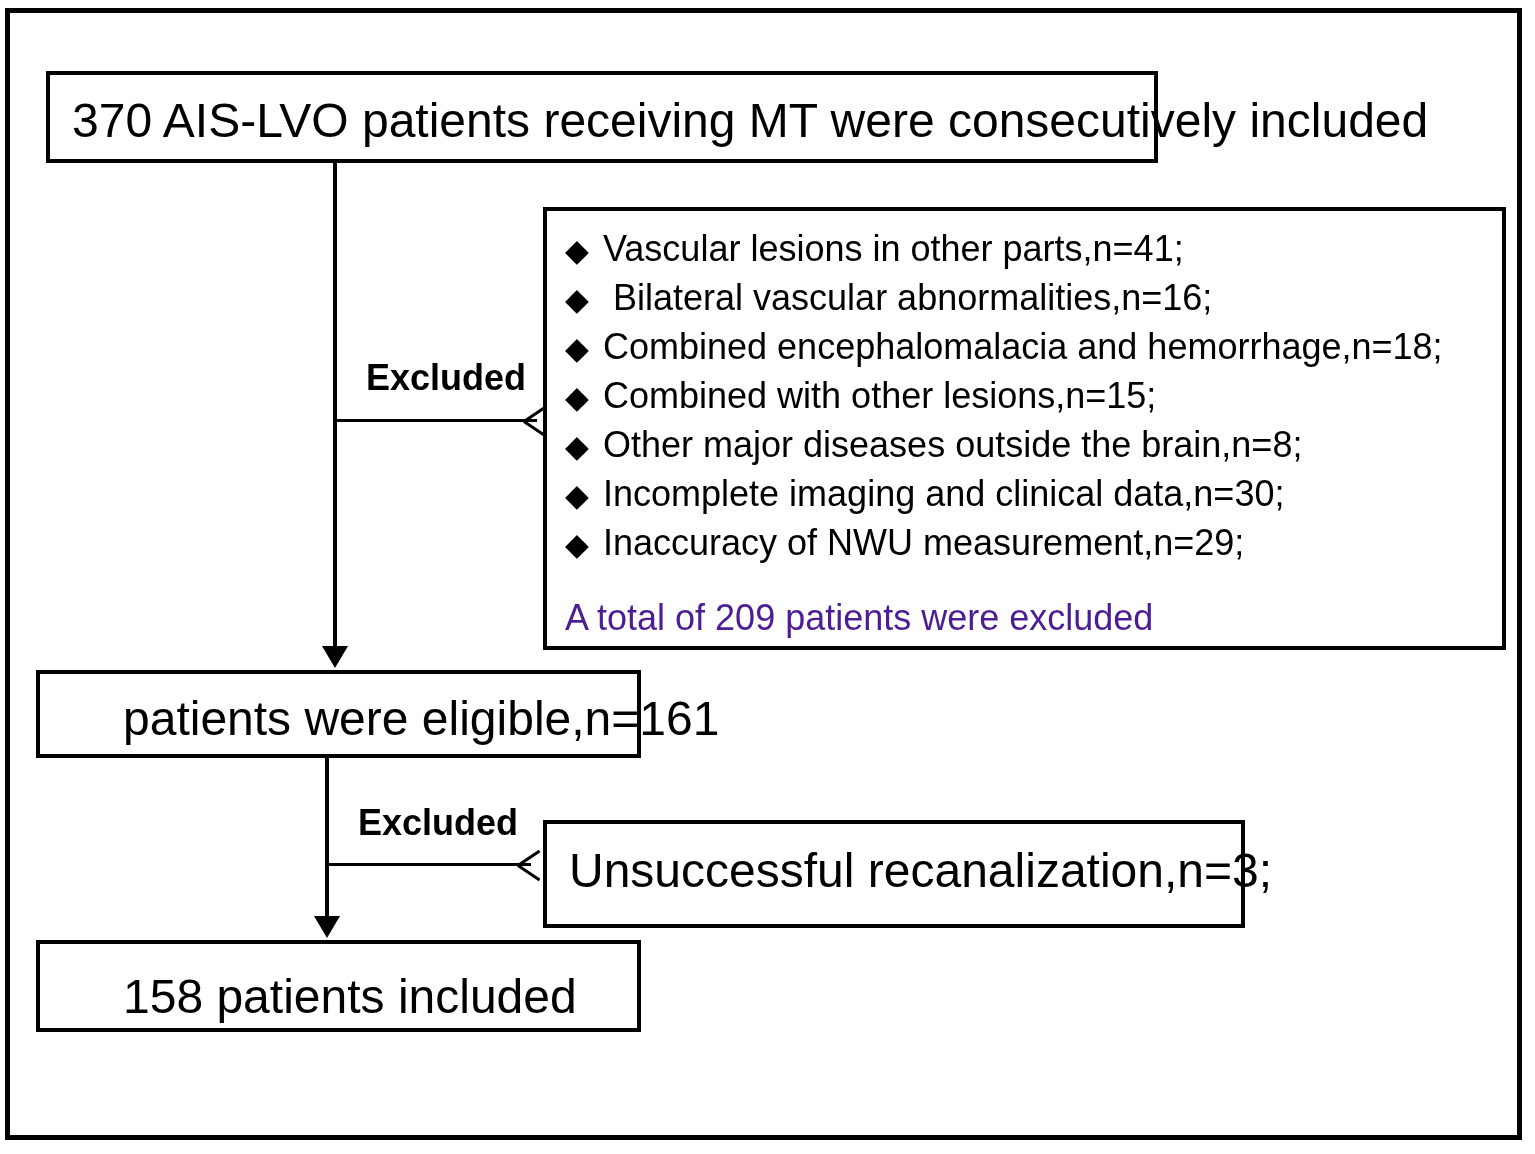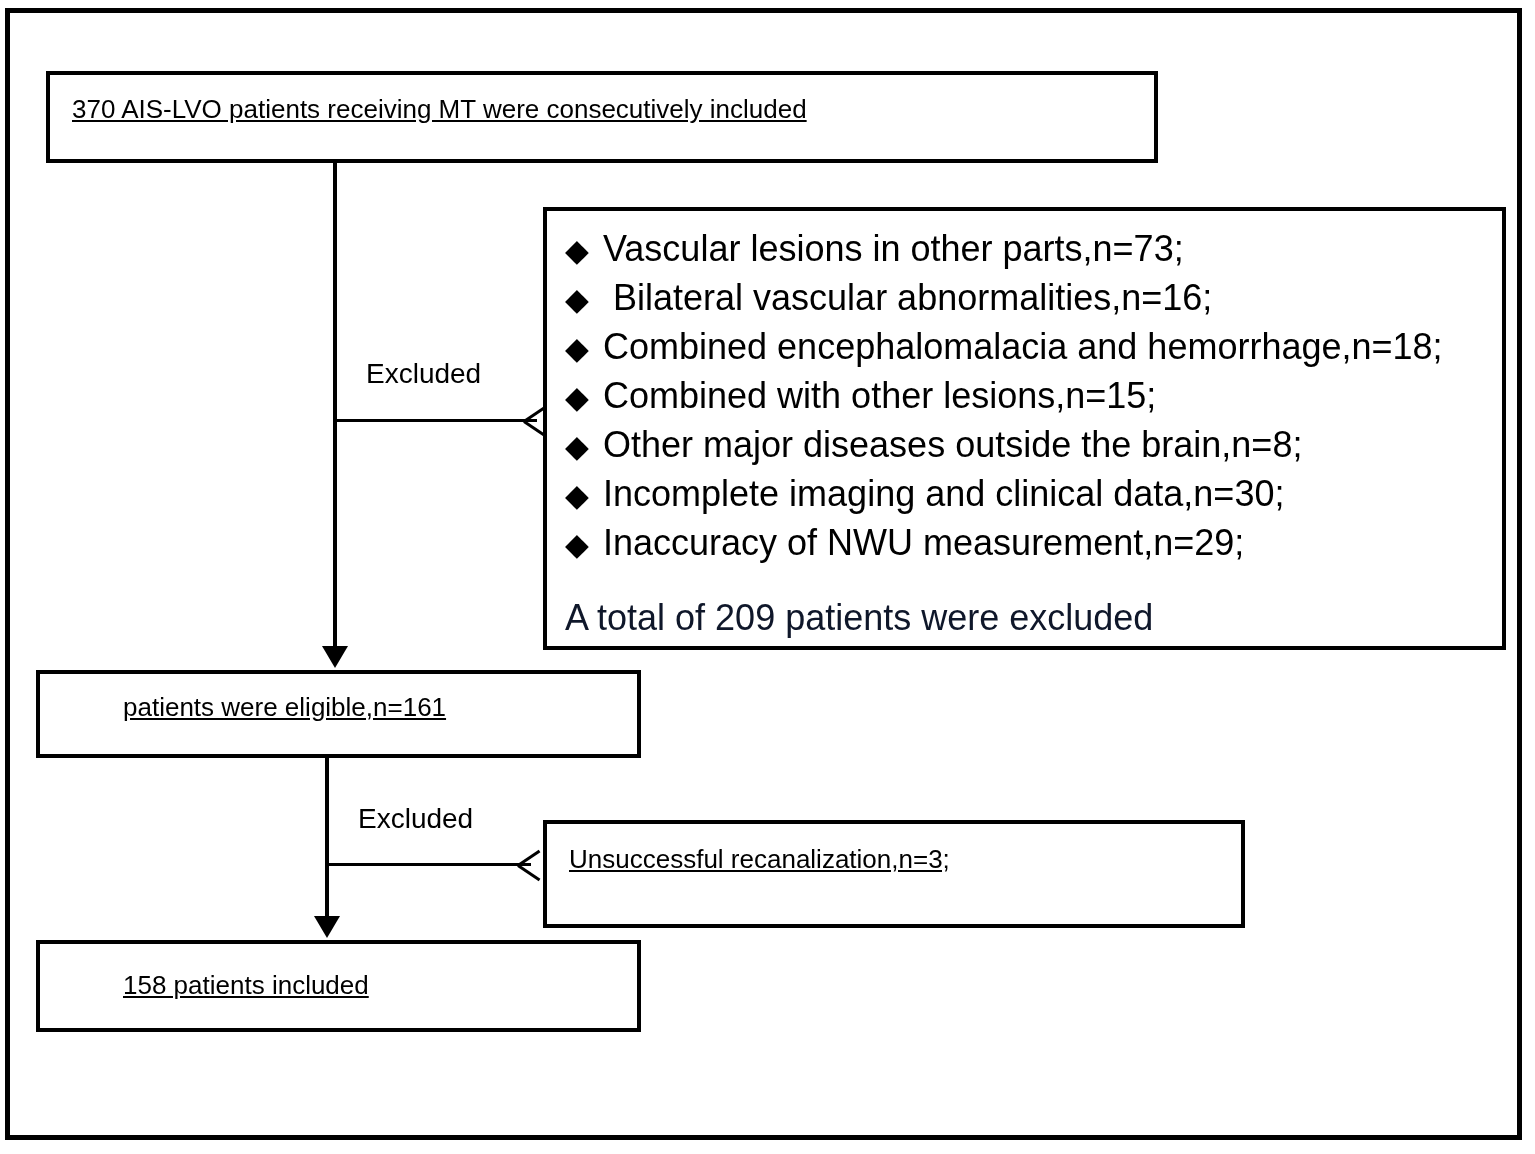--- a/index.html
+++ b/index.html
@@ -35,25 +35,24 @@
   
   .flow-box {
     position: absolute;
     background: #ffffff;
     border: 4px solid #000000;
     box-sizing: border-box;
   }
 
   .box-text {
     position: absolute;
-    font-size: 26px;
+    font-size: 48px;
     line-height: 1.05;
     color: #000000;
     white-space: nowrap;
-    text-decoration: underline;
   }
 
   
   #box-enrolled {
     left: 46px;
     top: 71px;
     width: 1112px;
     height: 92px;
   }
   #box-enrolled .box-text {
@@ -91,21 +90,21 @@
   .excl-label {
     display: inline;
   }
   .excl-total {
     position: absolute;
     left: 18px;
     top: 385px;
     font-size: 36px;
     line-height: 44px;
     white-space: nowrap;
-    color: #0f172a;
+    color: #4c1d95;
   }
 
   
   #box-eligible {
     left: 36px;
     top: 670px;
     width: 605px;
     height: 88px;
   }
   #box-eligible .box-text {
@@ -194,24 +193,25 @@
     left: 335px;
     top: 419px;
     width: 202px;
   }
   #branch-1-head {
     left: 524px;
     top: 406px;
   }
   .branch-label {
     position: absolute;
-    font-size: 28px;
+    font-size: 36px;
     line-height: 1;
     white-space: nowrap;
     color: #000000;
+    font-weight: bold;
   }
   #label-excluded-1 {
     left: 366px;
     top: 360px;
   }
 
   
   #trunk-2 {
     left: 325px;
     top: 758px;
@@ -253,21 +253,21 @@
   <div class="branch-label" id="label-excluded-1">Excluded</div>
   <div class="hline thin" id="branch-1"></div>
   <div class="arrow-right-open" id="branch-1-head">
     <span class="up"></span>
       <span class="down"></span>
   </div>
 
   <div class="flow-box" id="box-exclusions">
     <div class="excl-list">
       <span class="excl-item">
-        <span class="excl-bullet">◆</span><span class="excl-label">Vascular lesions in other parts,n=73;</span>
+        <span class="excl-bullet">◆</span><span class="excl-label">Vascular lesions in other parts,n=41;</span>
       </span>
       <span class="excl-item">
         <span class="excl-bullet">◆</span><span class="excl-label"> Bilateral vascular abnormalities,n=16;</span>
       </span>
       <span class="excl-item">
         <span class="excl-bullet">◆</span><span class="excl-label">Combined encephalomalacia and hemorrhage,n=18;</span>
       </span>
       <span class="excl-item">
         <span class="excl-bullet">◆</span><span class="excl-label">Combined with other lesions,n=15;</span>
       </span>

